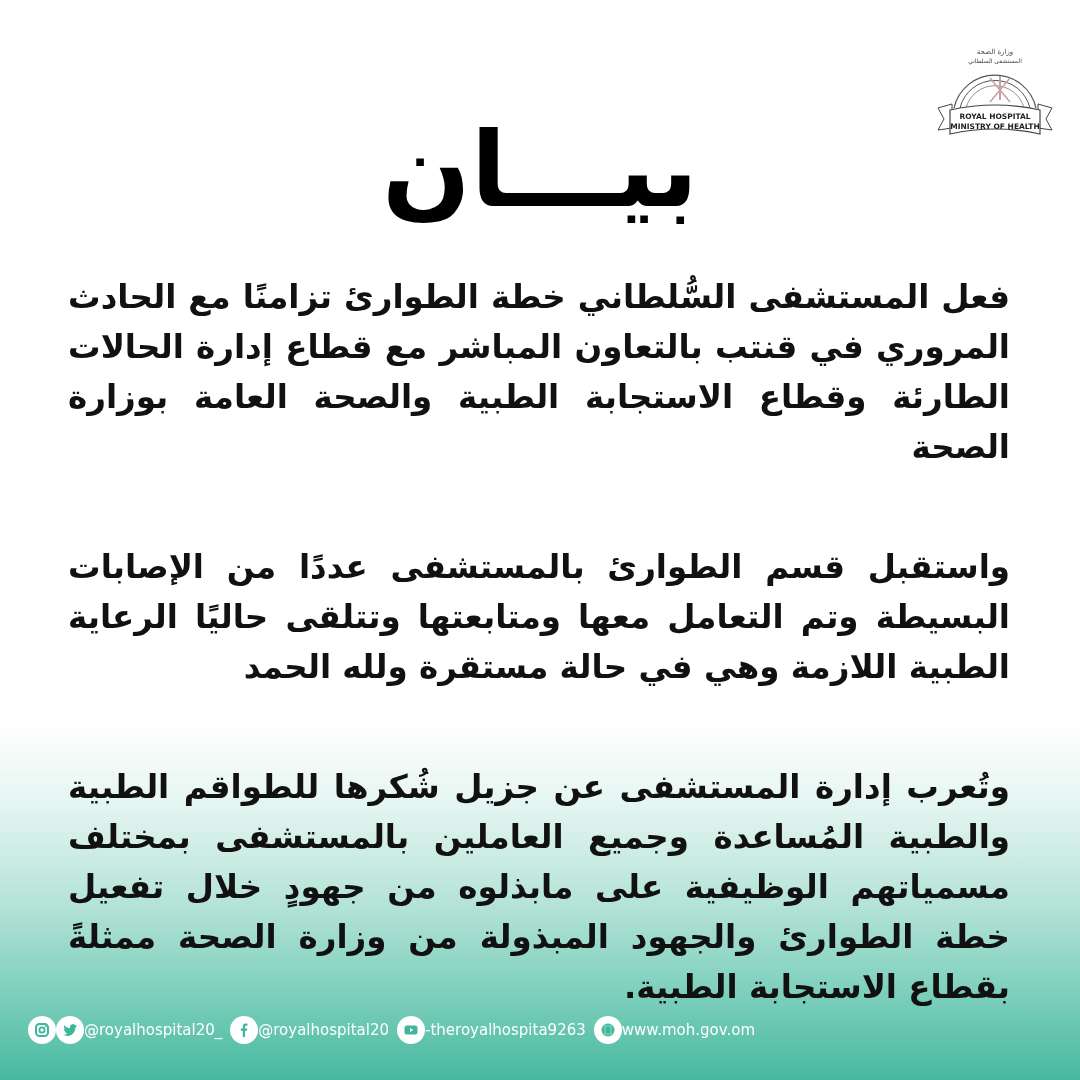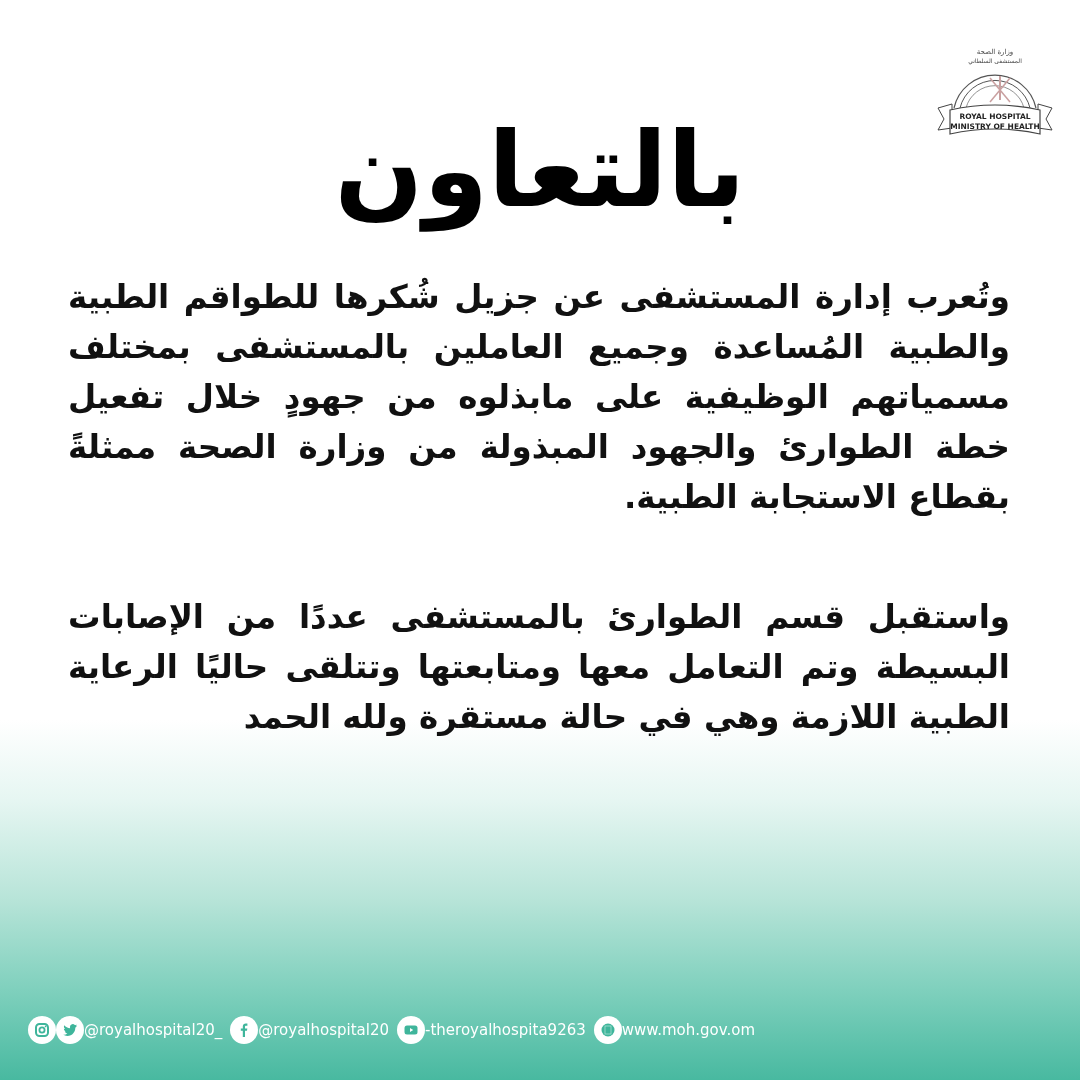--- a/index.html
+++ b/index.html
@@ -52,25 +52,26 @@
     <line x1="78" y1="40" x2="58" y2="64" stroke="#c9a0a0" stroke-width="1.5"></line>
     <path d="M68 38 L68 62" stroke="#c9a0a0" stroke-width="2"></path>
     <path d="M6 70 L20 66 L20 90 L6 92 L12 81 Z" fill="#fff" stroke="#444" stroke-width="1"></path>
     <path d="M120 70 L106 66 L106 90 L120 92 L114 81 Z" fill="#fff" stroke="#444" stroke-width="1"></path>
     <path d="M18 72 Q63 62 108 72 L108 96 Q63 86 18 96 Z" fill="#fff" stroke="#444" stroke-width="1.2"></path>
     <text x="63" y="81" font-size="7.5" font-weight="bold" text-anchor="middle" fill="#222" font-family="DejaVu Sans, sans-serif">ROYAL HOSPITAL</text>
     <text x="63" y="91" font-size="7.5" font-weight="bold" text-anchor="middle" fill="#222" font-family="DejaVu Sans, sans-serif">MINISTRY OF HEALTH</text>
   </svg>
 </div>
 
-<div class="title">بالتعاون</div>
+<div class="title">بيـــان</div>
 
 <div class="body">
+  <p>فعل المستشفى السُّلطاني خطة الطوارئ تزامنًا مع الحادث المروري في قنتب بالتعاون المباشر مع قطاع إدارة الحالات الطارئة وقطاع الاستجابة الطبية والصحة العامة بوزارة الصحة</p>
+  <p>واستقبل قسم الطوارئ بالمستشفى عددًا من الإصابات البسيطة وتم التعامل معها ومتابعتها وتتلقى حاليًا الرعاية الطبية اللازمة وهي في حالة مستقرة ولله الحمد</p>
   <p>وتُعرب إدارة المستشفى عن جزيل شُكرها للطواقم الطبية والطبية المُساعدة وجميع العاملين بالمستشفى بمختلف مسمياتهم الوظيفية على مابذلوه من جهودٍ خلال تفعيل خطة الطوارئ والجهود المبذولة من وزارة الصحة ممثلةً بقطاع الاستجابة الطبية.</p>
-  <p>واستقبل قسم الطوارئ بالمستشفى عددًا من الإصابات البسيطة وتم التعامل معها ومتابعتها وتتلقى حاليًا الرعاية الطبية اللازمة وهي في حالة مستقرة ولله الحمد</p>
 </div>
 
 <div class="footer">
   <span class="ficon">
     <svg viewBox="0 0 16 16">
         <rect x="2" y="2" width="12" height="12" rx="3.5" fill="none" stroke="#3fb59b" stroke-width="2"></rect>
         <circle cx="8" cy="8" r="2.6" fill="none" stroke="#3fb59b" stroke-width="1.8"></circle>
         <circle cx="11.6" cy="4.4" r="0.9" fill="#3fb59b"></circle>
       </svg>
   </span>

